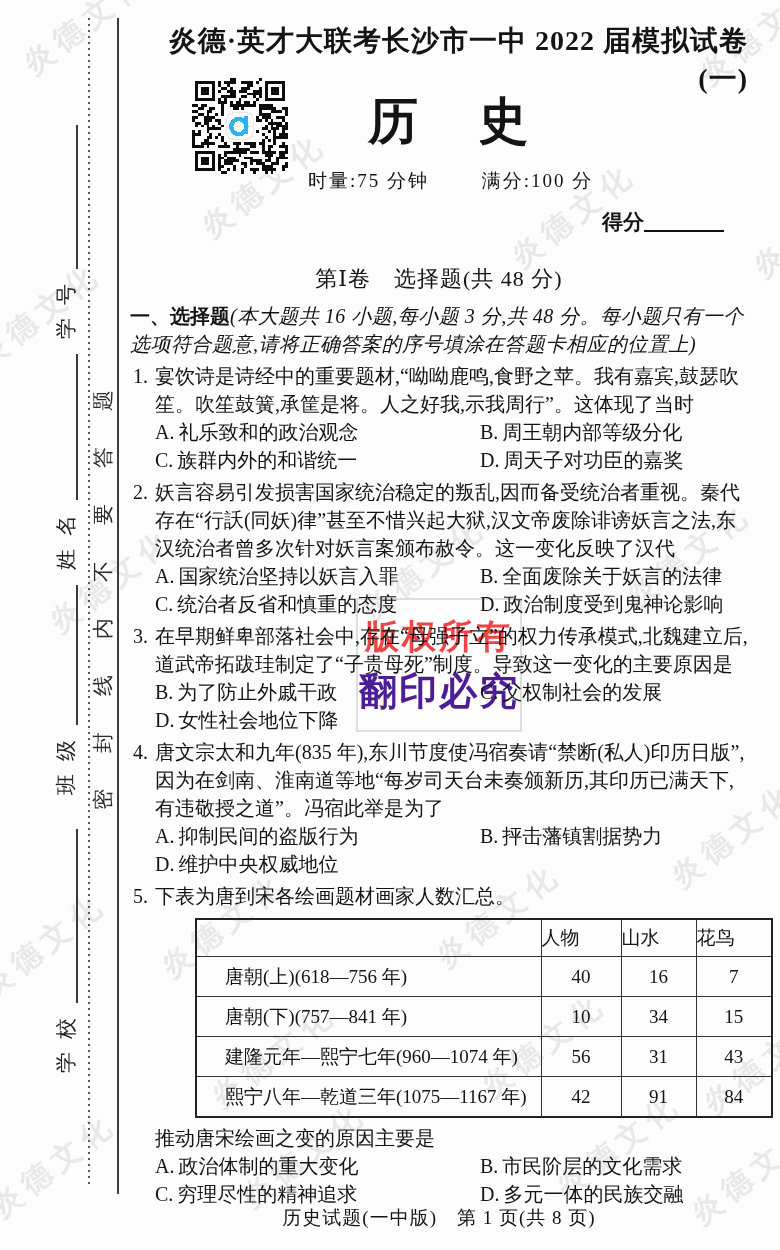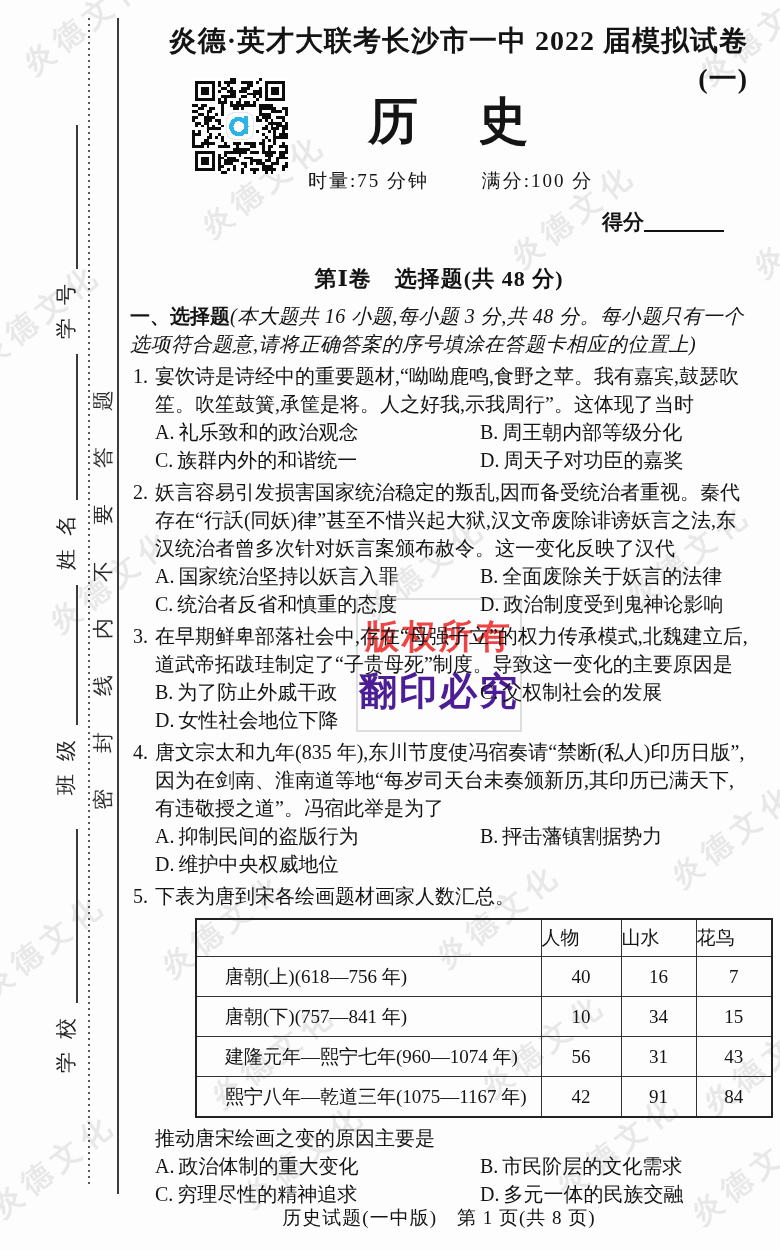--- a/index.html
+++ b/index.html
@@ -87,21 +87,21 @@
   .meta-line .meta-item{margin-right:46px;}
   .score-line{position:absolute;left:602px;top:208px;z-index:2;font-size:21px;font-weight:bold;}
   .score-blank{display:inline-block;width:80px;border-bottom:2px solid #111;height:22px;vertical-align:-3px;}
 
   
   .content{
     position:absolute;left:130px;top:264px;width:618px;z-index:2;
     font-size:20px;line-height:28px;
   }
   .section-title{
-    text-align:center;font-size:22px;font-weight:bold;letter-spacing:1px;
+    text-align:center;font-size:22px;font-weight:normal;letter-spacing:1px;
     margin-bottom:8px;line-height:30px;
   }
   .instructions{margin:0 0 0 0;}
   .instr-lead{font-weight:bold;}
   .instr-body{font-style:italic;letter-spacing:0.5px;}
   .question{position:relative;padding-left:25px;margin-top:4px;}
   .qnum{position:absolute;left:3px;top:0;}
   .qtext{margin:0;}
   .options{display:grid;grid-template-columns:325px 1fr;}
   .option{white-space:nowrap;}

